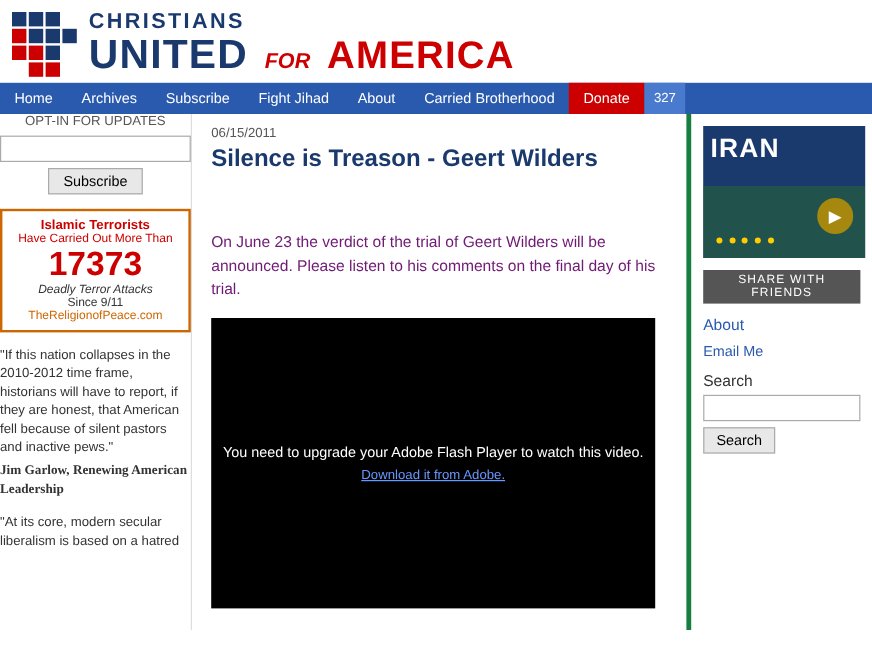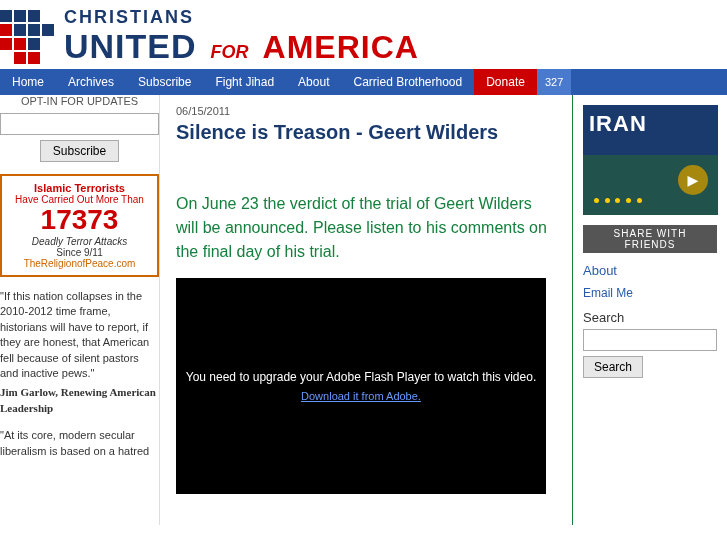--- a/index.html
+++ b/index.html
@@ -1,61 +1,61 @@
 <!DOCTYPE html>
 <html><head>
   <meta charset="utf-8">
   <style>
     * { margin: 0; padding: 0; box-sizing: border-box; }
     body { font-family: Arial, sans-serif; font-size: 13px; background: #fff; color: #333; }
 
     
-    #header { background: #fff; padding: 8px 10px 4px 0; display: flex; align-items: center; }
+    #header { background: #fff; padding: 8px 10px 4px 10px; display: flex; align-items: center; }
     #logo-mosaic { display: grid; grid-template-columns: repeat(4, 12px); grid-template-rows: repeat(4, 12px); gap: 2px; margin-right: 10px; }
     .mosaic-cell { width: 12px; height: 12px; }
     #logo-text { line-height: 1.1; }
     #logo-christians { font-size: 18px; color: #1a3a6e; font-weight: bold; letter-spacing: 2px; }
     #logo-united { font-size: 34px; color: #1a3a6e; font-weight: bold; letter-spacing: 1px; }
     #logo-for { font-size: 18px; color: #cc0000; font-style: italic; margin: 0 6px; vertical-align: middle; }
     #logo-america { font-size: 32px; color: #cc0000; font-weight: bold; letter-spacing: 1px; }
     #logo-line2 { display: flex; align-items: baseline; gap: 10px; }
 
     
     #nav { background: #2a5aad; padding: 0; display: flex; align-items: stretch; }
     .nav-item { color: #fff; padding: 6px 12px; font-size: 12px; cursor: pointer; white-space: nowrap; display: flex; align-items: center; }
     #nav-donate { background: #cc0000; }
     #nav-count { background: #4a7acd; padding: 4px 8px; font-size: 11px; color: #fff; }
 
     
     #main-layout { display: flex; min-height: 430px; }
     #left-sidebar { width: 160px; min-width: 160px; border-right: 1px solid #ddd; }
     #content { flex: 1; padding: 10px 16px; max-width: 420px; }
-    #right-sidebar { width: 155px; min-width: 155px; padding: 10px; border-left: 1px solid #15803d; }
+    #right-sidebar { width: 155px; min-width: 155px; padding: 10px; border-left: 4px solid #15803d; }
 
     
     #optin-label { font-size: 11px; text-align: center; color: #555; margin-bottom: 6px; }
     #optin-input { width: 100%; border: 1px solid #aaa; padding: 3px; margin-bottom: 5px; font-size: 12px; }
     #subscribe-btn { background: #e8e8e8; border: 1px solid #aaa; padding: 3px 12px; font-size: 12px; cursor: pointer; display: block; margin: 0 auto; }
 
     #terror-box { border: 2px solid #cc6600; background: #fff; margin-top: 12px; padding: 6px; text-align: center; }
     #terror-title { font-size: 11px; font-weight: bold; color: #cc0000; }
     #terror-subtitle { font-size: 10px; color: #cc0000; }
     #terror-count { font-size: 28px; font-weight: bold; color: #cc0000; line-height: 1.1; }
     #terror-desc { font-size: 10px; color: #333; }
     #terror-link { font-size: 10px; color: #cc6600; }
 
     #quote-box { margin-top: 12px; font-size: 11px; color: #333; line-height: 1.4; }
     #quote-author { font-size: 11px; font-weight: bold; color: #333; margin-top: 4px; font-family: Liberation Serif, serif; }
     #quote2 { margin-top: 12px; font-size: 11px; color: #333; line-height: 1.4; }
 
     
     #post-date { font-size: 11px; color: #555; margin-bottom: 4px; }
     #post-title { font-size: 20px; color: #1a3a6e; font-weight: bold; margin-bottom: 10px; }
-    #post-text { font-size: 16px; color: #15803d; line-height: 1.5; margin-bottom: 14px; margin-top: 48px; }
-    #video-container { background: #000; width: 370px; height: 216px; display: flex; flex-direction: column; align-items: center; justify-content: center; }
+    #post-text { font-size: 13px; color: #701a75; line-height: 1.5; margin-bottom: 14px; margin-top: 48px; }
+    #video-container { background: #000; width: 370px; height: 242px; display: flex; flex-direction: column; align-items: center; justify-content: center; }
     #video-msg { color: #fff; font-size: 12px; margin-bottom: 6px; }
     #video-link { color: #6699ff; font-size: 11px; }
 
     
     #iran-image { width: 135px; height: 110px; background: #1a3a6e; position: relative; overflow: hidden; margin-bottom: 10px; }
     #iran-text { color: #fff; font-size: 22px; font-weight: bold; position: absolute; top: 6px; left: 6px; letter-spacing: 1px; }
     #iran-play { position: absolute; bottom: 20px; right: 10px; width: 30px; height: 30px; background: rgba(200,150,0,0.8); border-radius: 50%; display: flex; align-items: center; justify-content: center; color: #fff; font-size: 14px; }
     #iran-map { position: absolute; bottom: 0; left: 0; right: 0; height: 60px; background: #2a6a2a; opacity: 0.5; }
     #share-bar { background: #555; color: #fff; font-size: 10px; padding: 3px 6px; margin-top: 2px; text-align: center; letter-spacing: 1px; }
 

